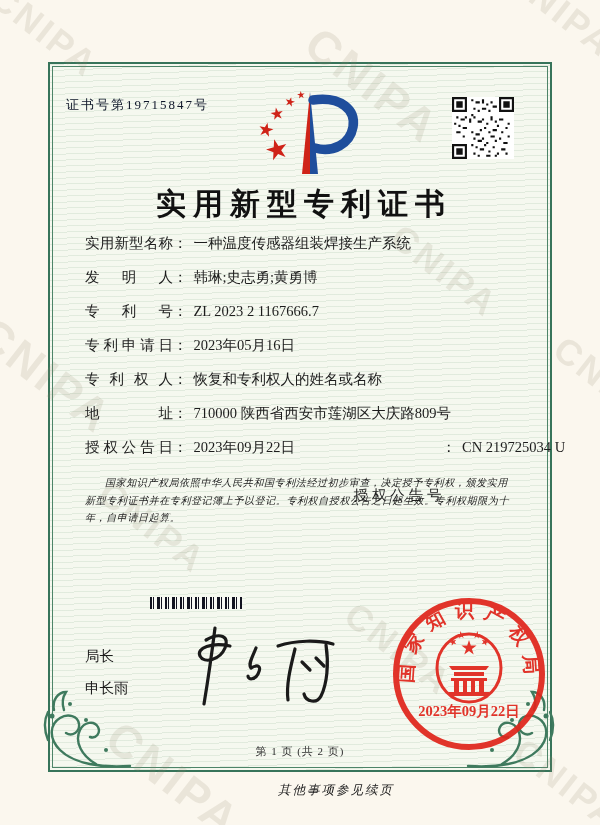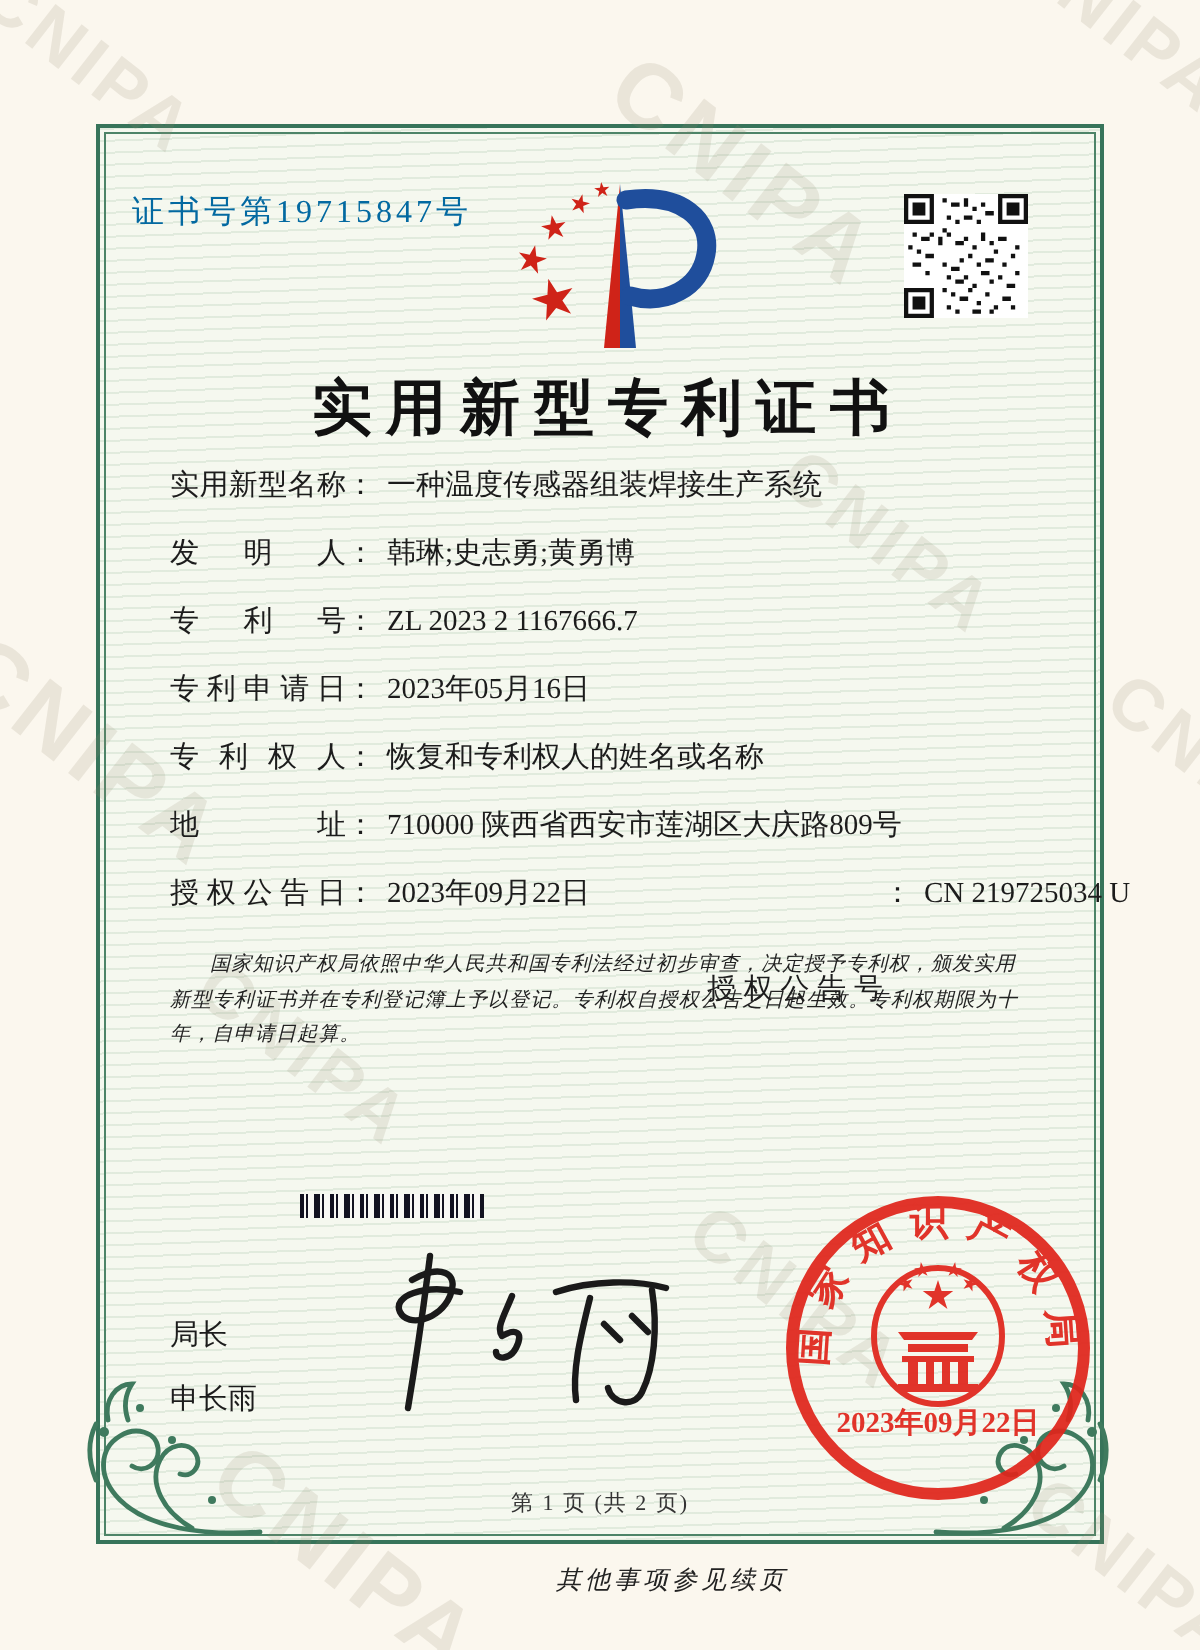--- a/index.html
+++ b/index.html
@@ -20,42 +20,42 @@
   .frame::after{content:'';position:absolute;inset:2px;border:1px solid #4d8468;}
   
   .wm{
     position:absolute;z-index:2;pointer-events:none;
     font-family:"Liberation Sans","DejaVu Sans",sans-serif;
     font-weight:700;font-size:36px;letter-spacing:3px;
     color:rgba(152,139,110,.16);transform:rotate(38deg);
   }
   .wm.lg{font-size:46px;}
   
-  .cert-no{position:absolute;z-index:4;left:66px;top:96px;font-size:16px;letter-spacing:2px;color:#0369a1;}
+  .cert-no{position:absolute;z-index:4;left:66px;top:96px;font-size:13px;letter-spacing:2px;color:#0f172a;}
   .logo{position:absolute;z-index:4;left:243px;top:90px;width:118px;height:88px;}
   .qr{position:absolute;z-index:4;left:452px;top:97px;width:62px;height:62px;}
   .title{
     position:absolute;z-index:4;left:0;top:180px;width:100%;margin:4px;
     text-align:center;font-size:30px;font-weight:700;letter-spacing:7px;color:#111;
   }
   
   .fields{position:absolute;z-index:4;left:85px;top:232px;width:440px;font-size:14.5px;}
   .frow{margin-bottom:12px;line-height:22px;white-space:nowrap;}
   .flabel{display:inline-block;width:88px;text-align:justify;text-align-last:justify;vertical-align:top;}
   .colon{margin-right:6px;}
   .gval1{display:inline-block;width:126px;}
   .pair2{margin-left:34px;margin-top:48px;}
   
   .paras{position:absolute;z-index:4;left:85px;top:474px;width:432px;
     font-size:10px;line-height:17.6px;letter-spacing:.6px;font-style:italic;color:#222;}
   .paras p{margin:0 0 9px 0;text-indent:2em;}
   
   .barcode{position:absolute;z-index:4;left:150px;top:597px;width:92px;height:12px;
     background:repeating-linear-gradient(90deg,#121220 0 2px,#f8f8f4 2px 3px,#121220 3px 4px,#f8f8f4 4px 7px,#121220 7px 10px,#f8f8f4 10px 11px,#121220 11px 12px,#f8f8f4 12px 15px);}
-  .director{position:absolute;z-index:4;left:85px;top:648px;font-size:14.5px;line-height:16px;margin-top:12px;}
+  .director{position:absolute;z-index:4;left:85px;top:648px;font-size:14.5px;line-height:16px;}
   .director .name{margin-top:16px;}
   .signature{position:absolute;z-index:4;left:178px;top:618px;width:172px;height:95px;}
   .seal{position:absolute;z-index:5;left:385px;top:590px;width:168px;height:168px;opacity:.93;}
   .page-indicator{position:absolute;z-index:4;left:0;top:744px;width:100%;text-align:center;font-size:11px;letter-spacing:1px;color:#333;}
   .footer-note{position:absolute;z-index:4;left:0;top:782px;width:100%;text-align:center;font-size:12.5px;letter-spacing:2px;font-style:italic;color:#222;padding-left:36px;}
   .flourish{position:absolute;z-index:3;width:95px;height:92px;}
   .flourish.bl{left:40px;top:680px;}
   .flourish.br{left:463px;top:680px;transform:scaleX(-1);}
 </style>
 </head>

